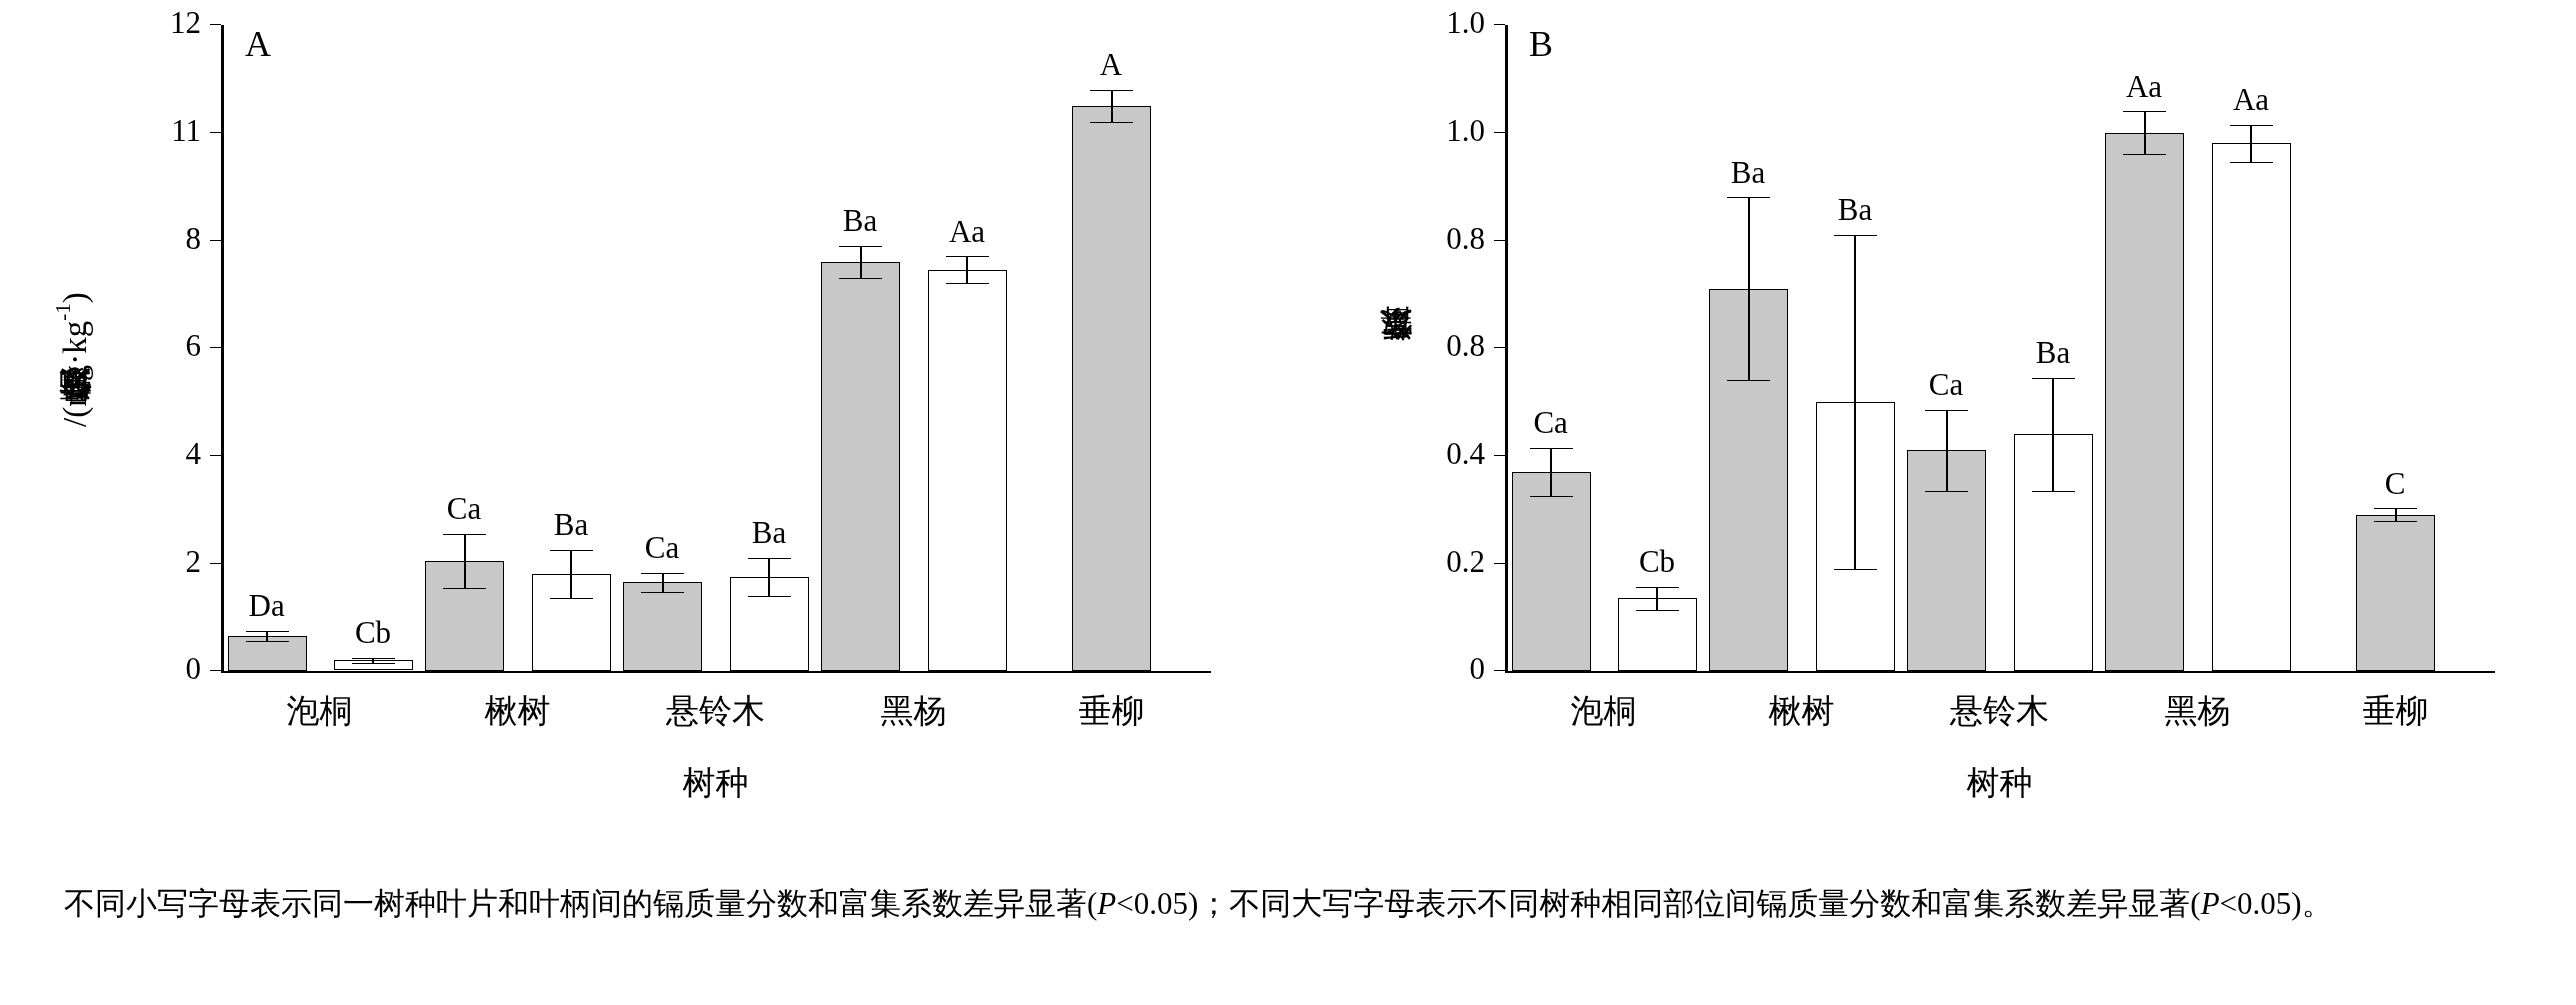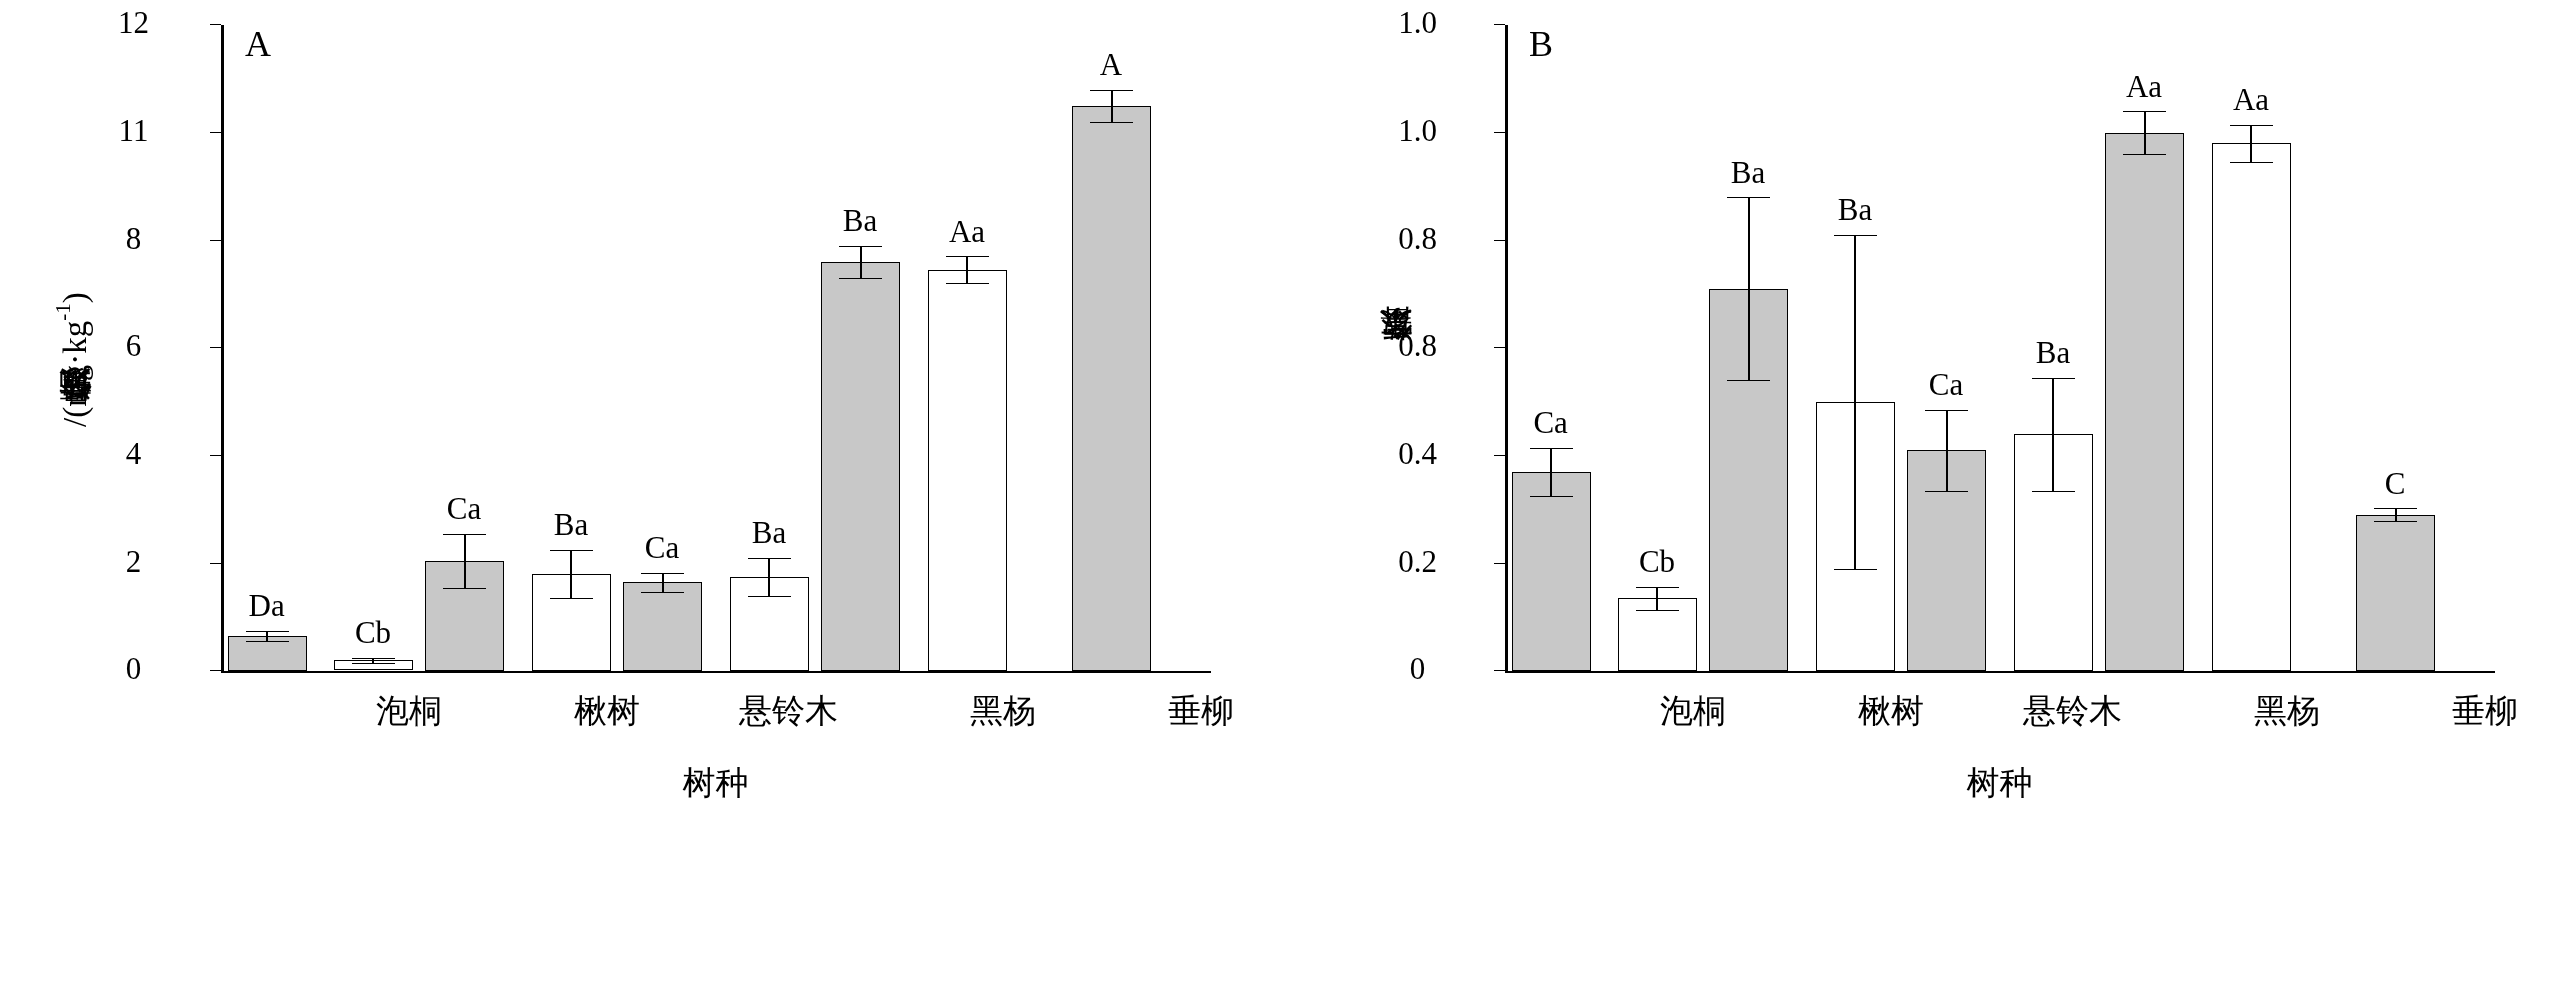--- a/index.html
+++ b/index.html
@@ -31,29 +31,29 @@
     transform:rotate(180deg);
     text-align:center;
     white-space:nowrap;
     font-family:"Liberation Serif", serif;
   }
   .ylabel .sup{font-size:21px;vertical-align:super;}
 
   .ytick{
     position:absolute;
     font-size:31px;
-    text-align:center;
+    text-align:right;
     white-space:nowrap;
   }
   .ytick-mark{position:absolute;background:#000;height:1.6px;width:11.4px;}
 
   .xtick{
     position:absolute;
     font-size:33px;
-    text-align:right;
+    text-align:center;
     white-space:nowrap;
   }
   .xlabel{
     position:absolute;
     font-size:33px;
     text-align:center;
     white-space:nowrap;
   }
 
   .bar{
@@ -244,15 +244,16 @@
         <div class="bar filled" style="left: 851px; top: 490px; width: 79px; height: 156px;"></div>
         <div class="err-v" style="left: 890px; top: 483px; height: 13px;"></div>
         <div class="err-cap" style="left: 869px; top: 483px; width: 43px;"></div>
         <div class="err-cap" style="left: 869px; top: 496px; width: 43px;"></div>
         <div class="sig" style="left: 833px; width: 114px; top: 441px;">C</div>
         <div class="xtick" style="left: 768px; width: 245px; top: 664px;">垂柳</div>
       </div>
   </div>
 
 
+  <div class="caption" id="caption">不同小写字母表示同一树种叶片和叶柄间的镉质量分数和富集系数差异显著(<i>P</i>&lt;0.05)；不同大写字母表示不同树种相同部位间镉质量分数和富集系数差异显著(<i>P</i>&lt;0.05)。</div>
 
 </div>
 
 
 </body></html>

